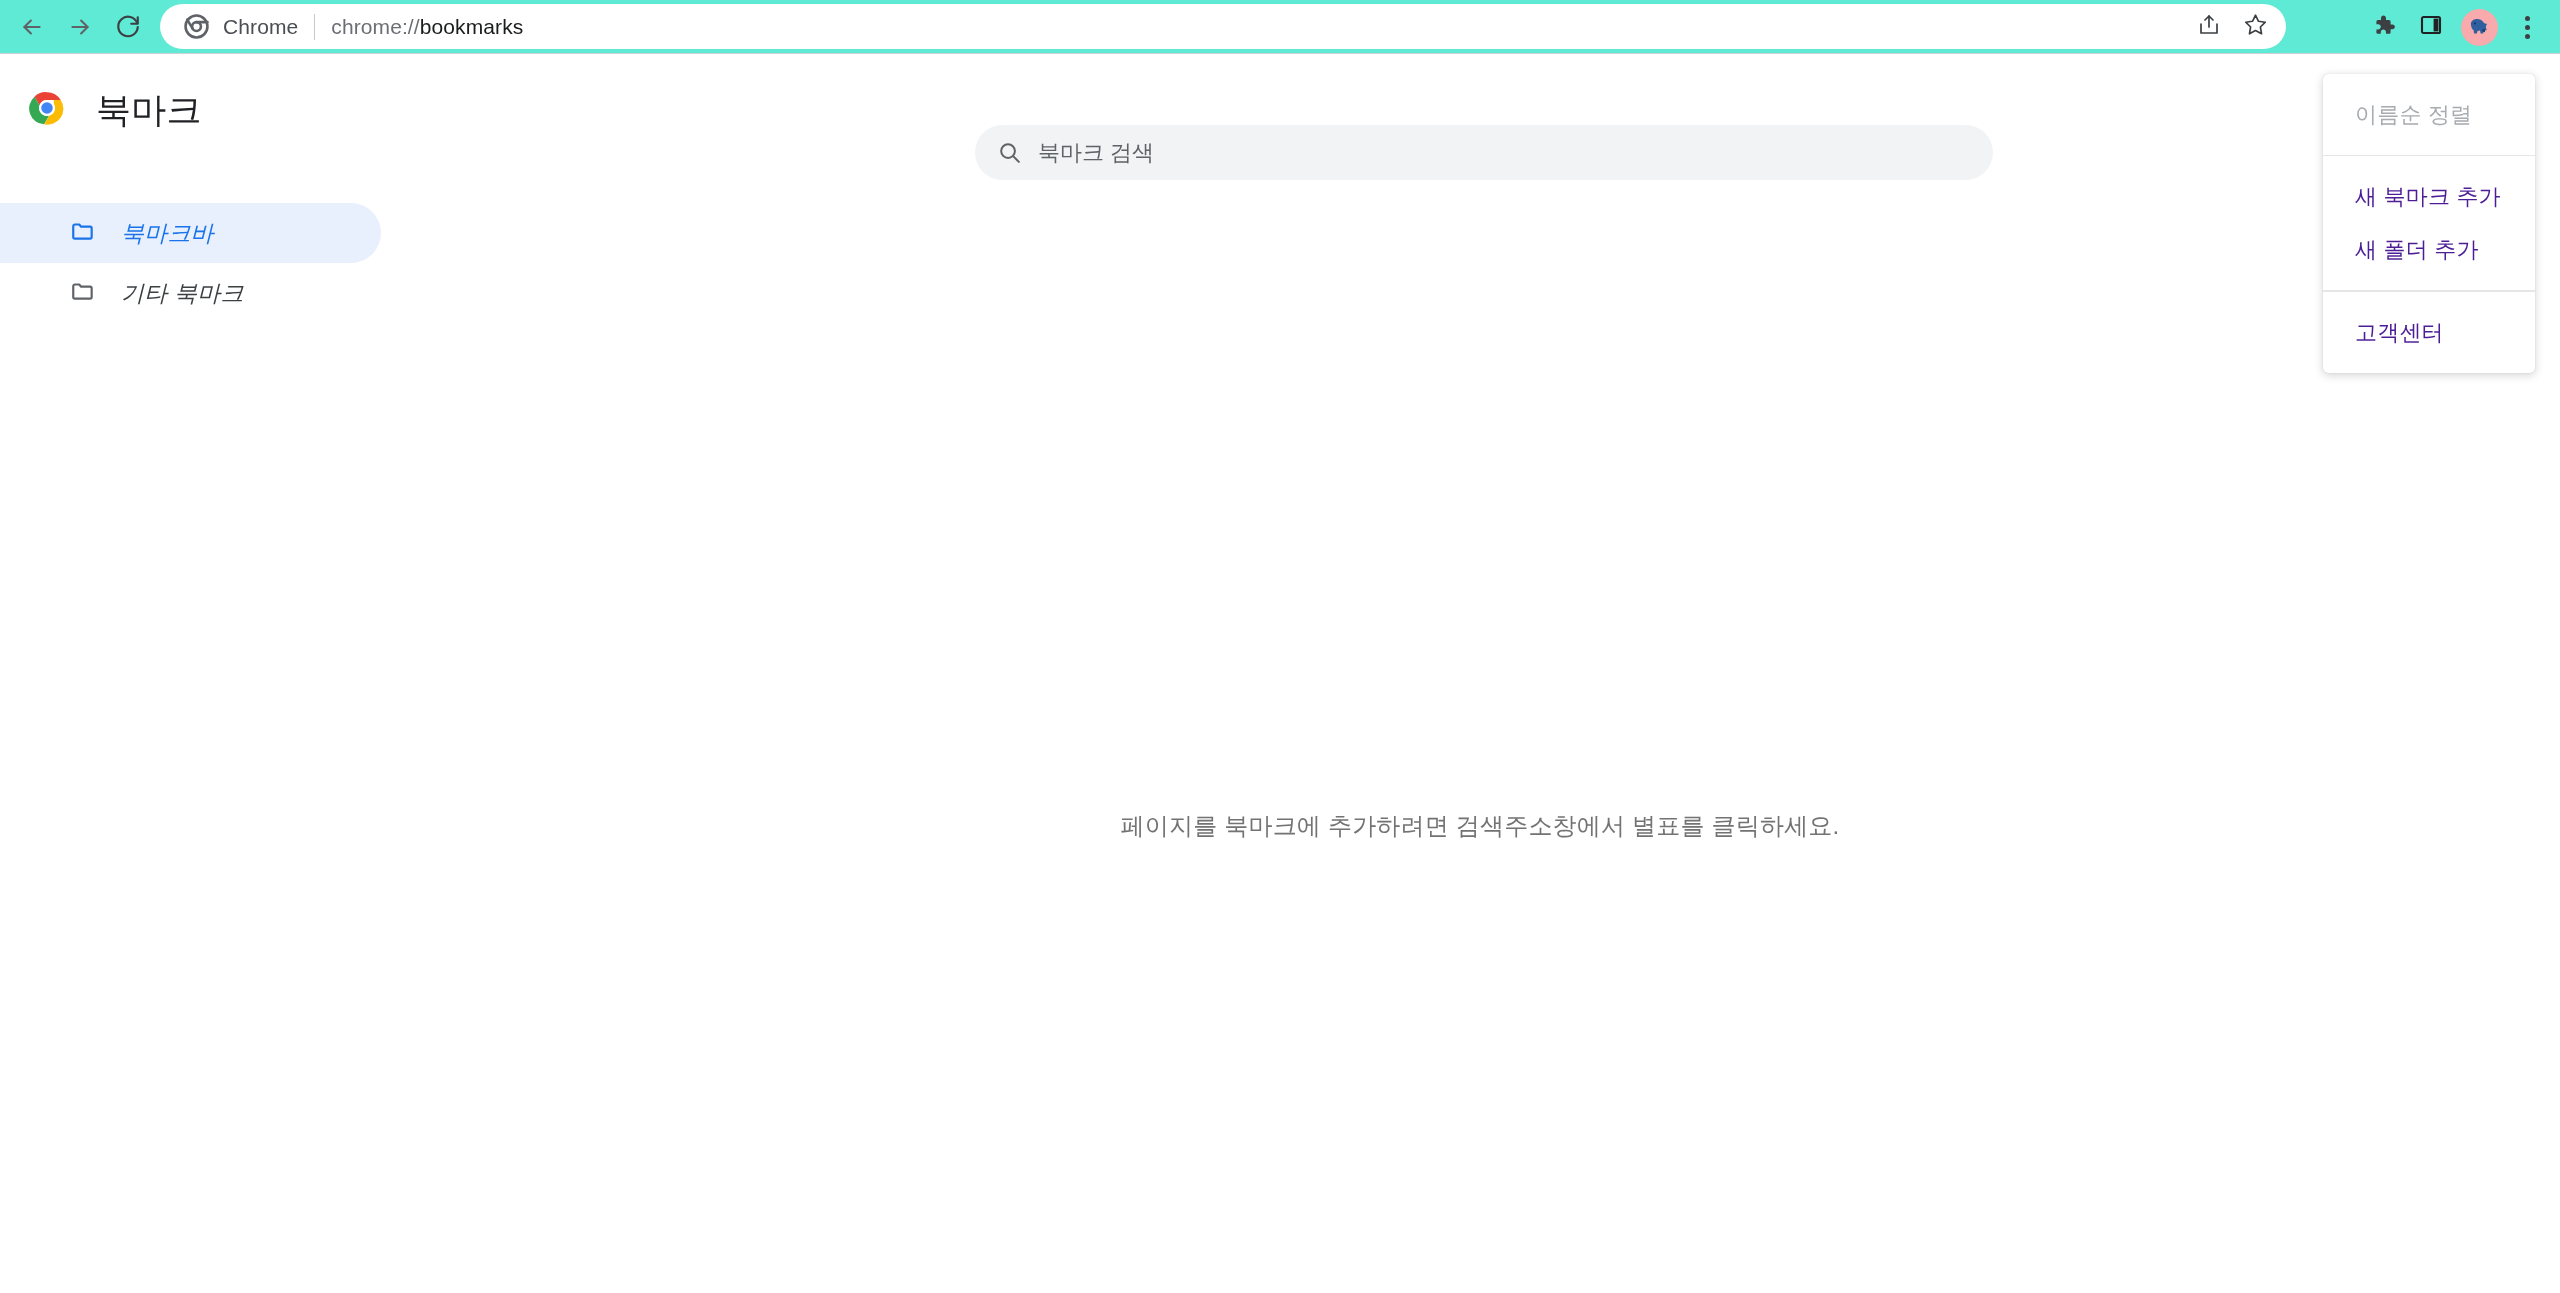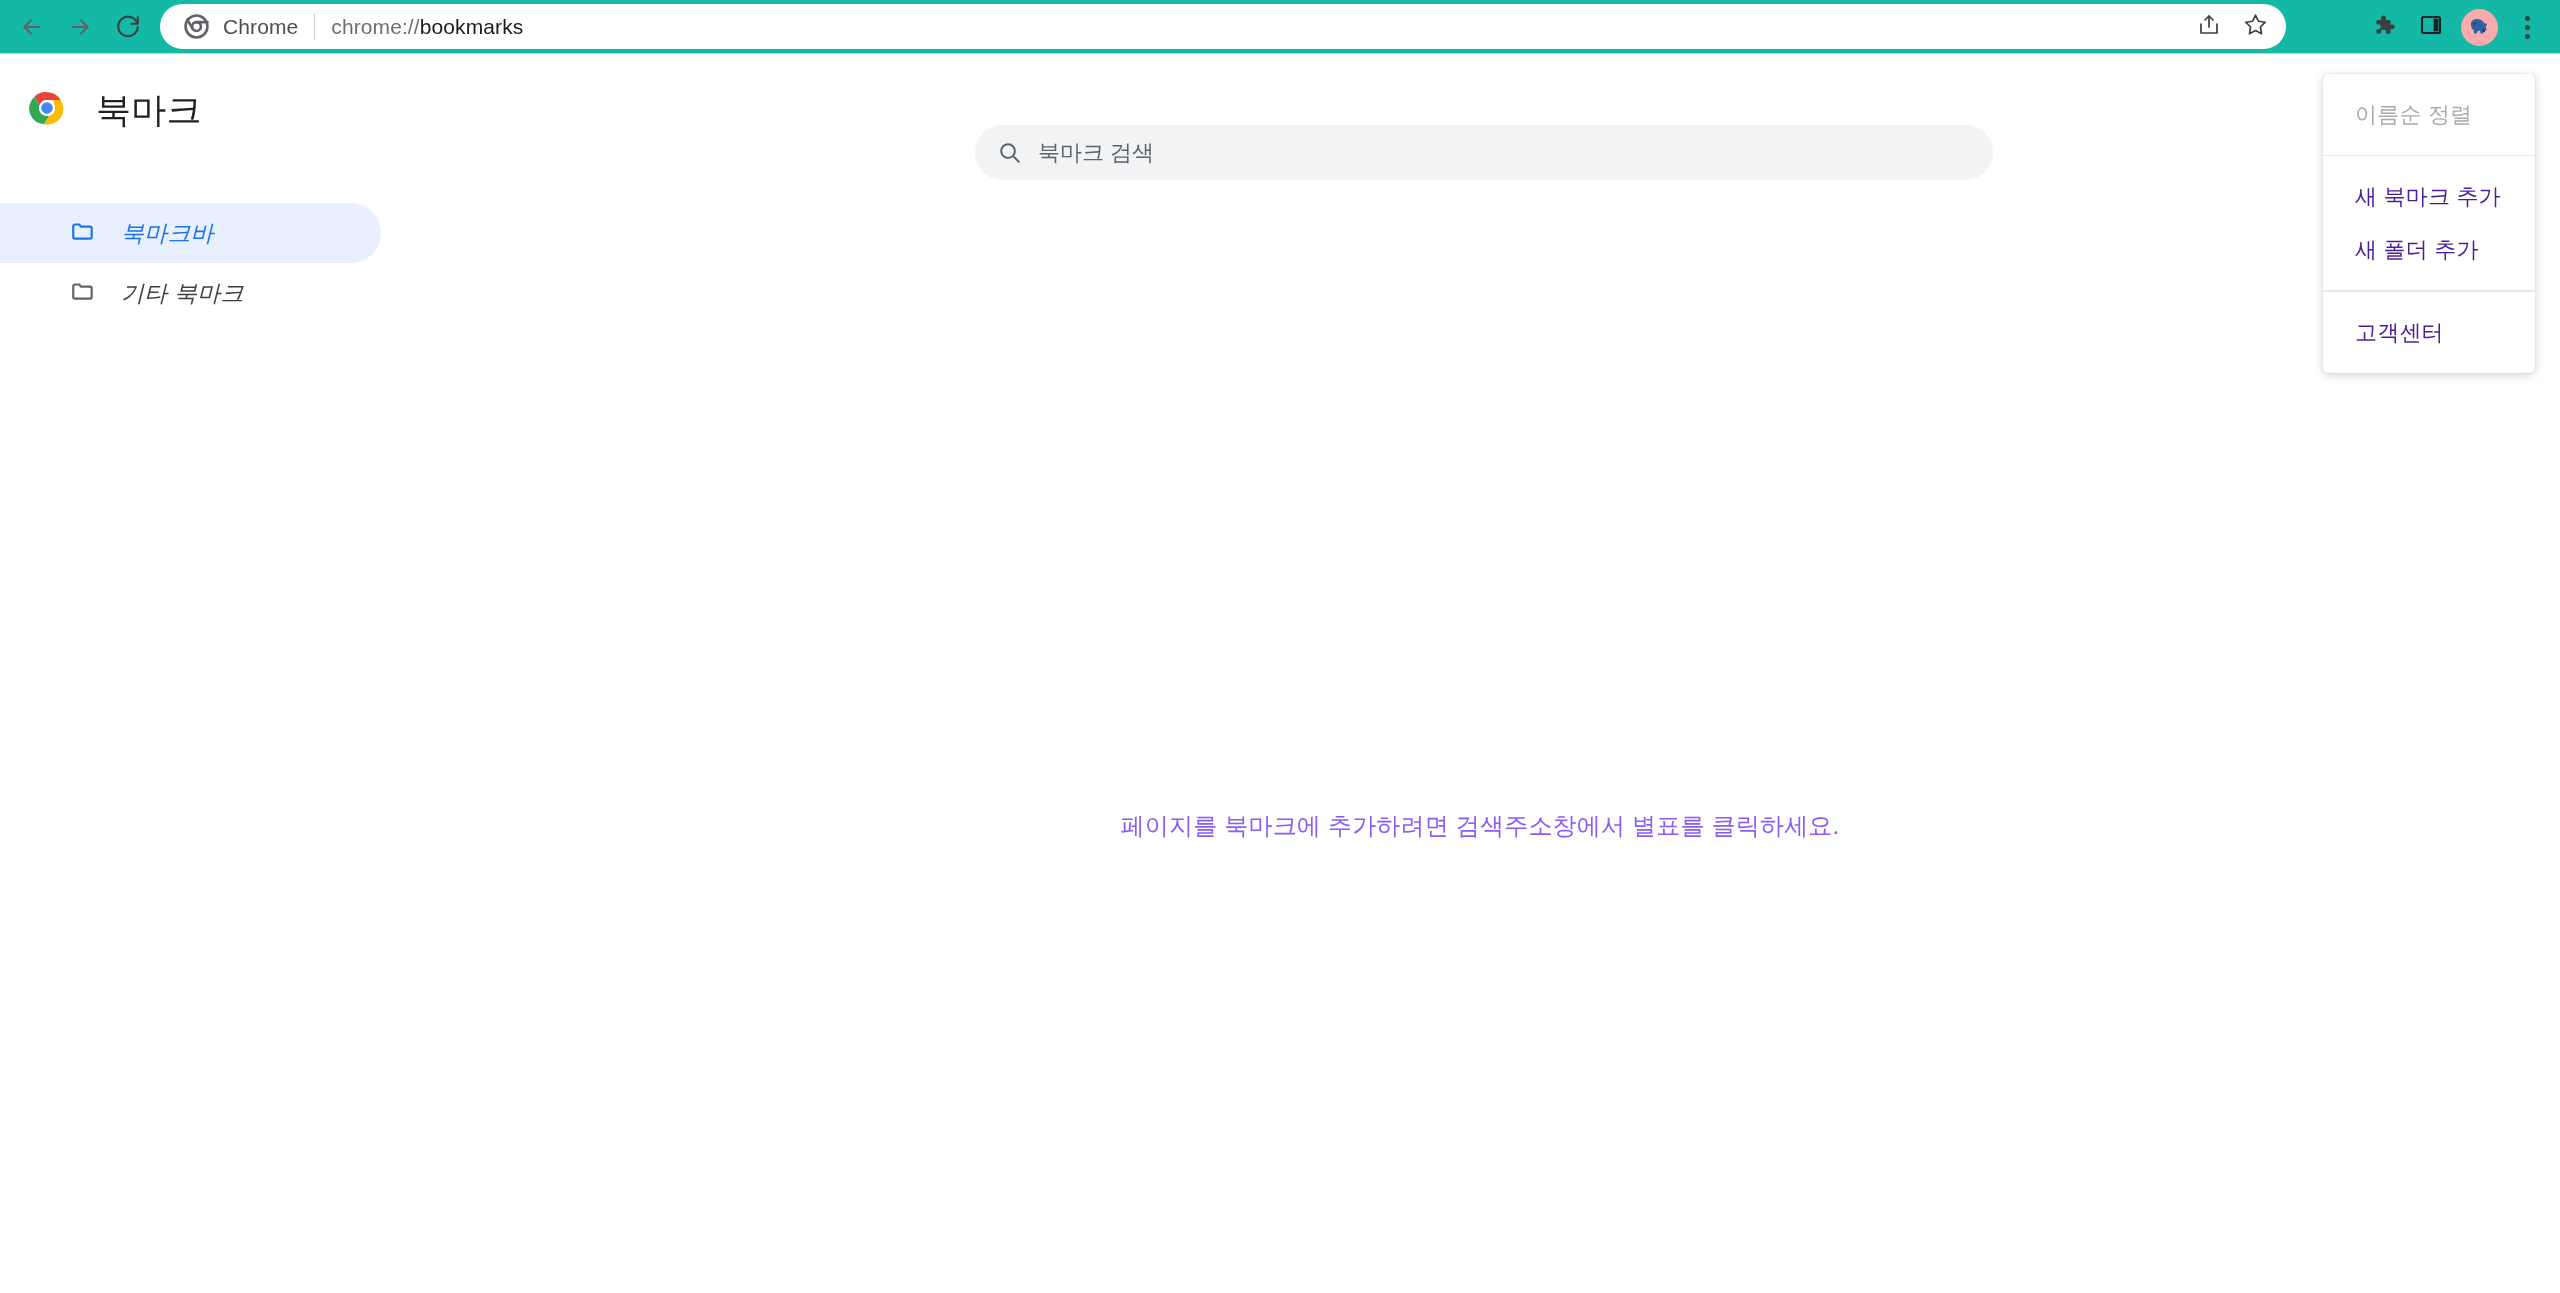--- a/index.html
+++ b/index.html
@@ -7,21 +7,21 @@
     width: 2560px; height: 1293px;
     overflow: hidden;
     font-family: "Liberation Sans", "DejaVu Sans", sans-serif;
     background: #ffffff;
   }
 
   
   .browser-toolbar {
     position: absolute; top: 0; left: 0;
     width: 2560px; height: 54px;
-    background: #14b8a6;
+    background: #5eead4;
     display: flex; align-items: center;
     border-bottom: 1px solid #cdd0d4;
   }
   .nav-btn {
     width: 48px; height: 48px;
     display: flex; align-items: center; justify-content: center;
     border-radius: 50%;
     flex: 0 0 auto;
   }
   .nav-btn svg { display: block; }
@@ -133,21 +133,21 @@
   .folder-item.selected .folder-label { color: #1a73e8; }
 
   
   .empty-state {
     position: absolute; top: 0; left: 400px;
     width: 2160px; height: 1238px;
     display: flex; align-items: flex-start; justify-content: center;
   }
   .empty-text {
     margin-top: 755px;
-    font-size: 24px; color: #8b5cf6; letter-spacing: .2px;
+    font-size: 24px; color: #737373; letter-spacing: .2px;
   }
 
   
   .menu {
     position: absolute;
     left: 2323px; top: 74px;
     width: 212px;
     background: #ffffff;
     border-radius: 5px;
     box-shadow: 0 2px 10px rgba(0,0,0,.18), 0 0 1px rgba(0,0,0,.22);

